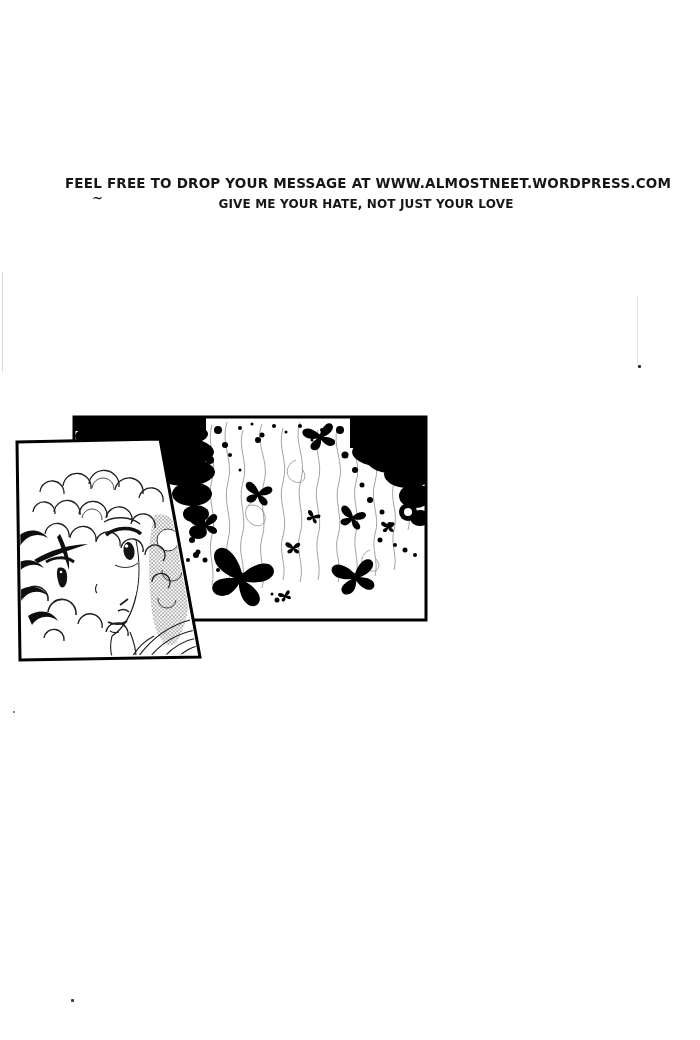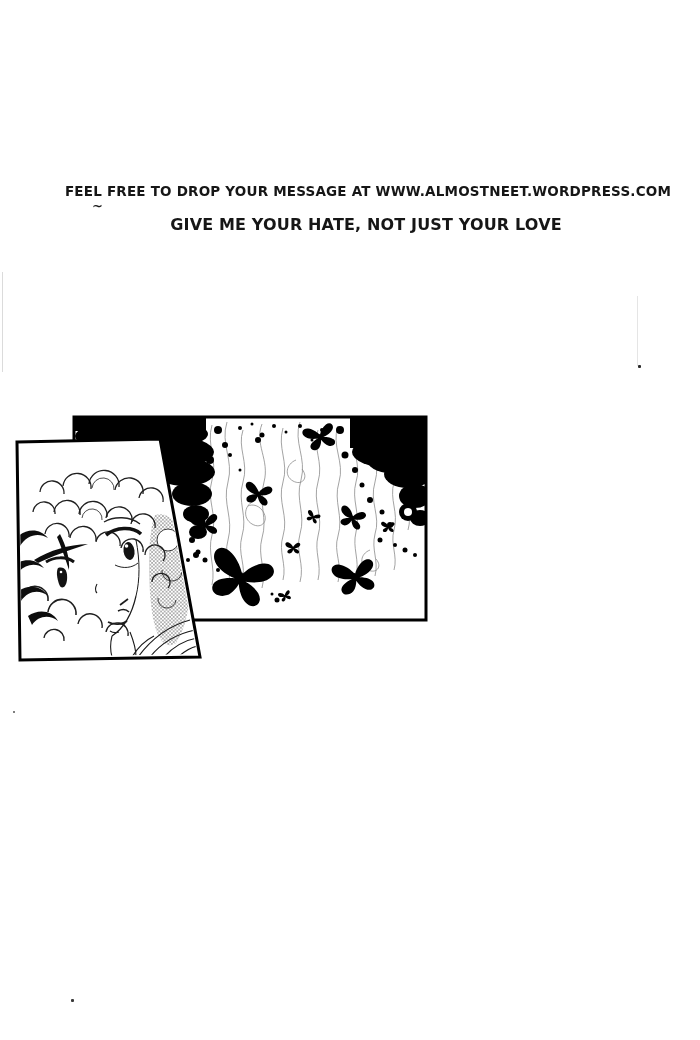--- a/index.html
+++ b/index.html
@@ -1,21 +1,21 @@
 <!DOCTYPE html>
 <html><head>
 <meta charset="utf-8">
 <style>
   html,body{margin:0;padding:0;background:#fff;}
   .page{position:relative;width:700px;height:1040px;background:#fff;overflow:hidden;
         font-family:"DejaVu Sans","Liberation Sans",sans-serif;color:#161616;}
-  .credits div{position:absolute;white-space:nowrap;font-weight:700;margin-top:8px;}
+  .credits div{position:absolute;white-space:nowrap;font-weight:700;}
   .c1{left:368px;top:175px;font-size:13.5px;letter-spacing:0.2px;transform:translateX(-50%);}
   .stray{left:92px;top:190px;font-size:13px;}
-  .c2{left:366px;top:207px;font-size:16px;letter-spacing:0.15px;transform:translateX(-50%);}
+  .c2{left:366px;top:197px;font-size:12px;letter-spacing:0.15px;transform:translateX(-50%);}
   .art{position:absolute;left:0;top:400px;width:460px;height:300px;}
   .edge-line{position:absolute;}
   .edge-left{left:2px;top:272px;width:1px;height:100px;background:rgba(0,0,0,.14);}
   .edge-right{left:637px;top:296px;width:1px;height:70px;background:rgba(0,0,0,.10);}
   .speck{position:absolute;border-radius:1px;}
   .s1{left:638px;top:365px;width:3px;height:3px;background:#2a2a2a;}
   .s2{left:71px;top:999px;width:3px;height:3px;background:#3a3a3a;}
   .s3{left:13px;top:711px;width:2px;height:2px;background:#555;}
 </style>
 </head>

